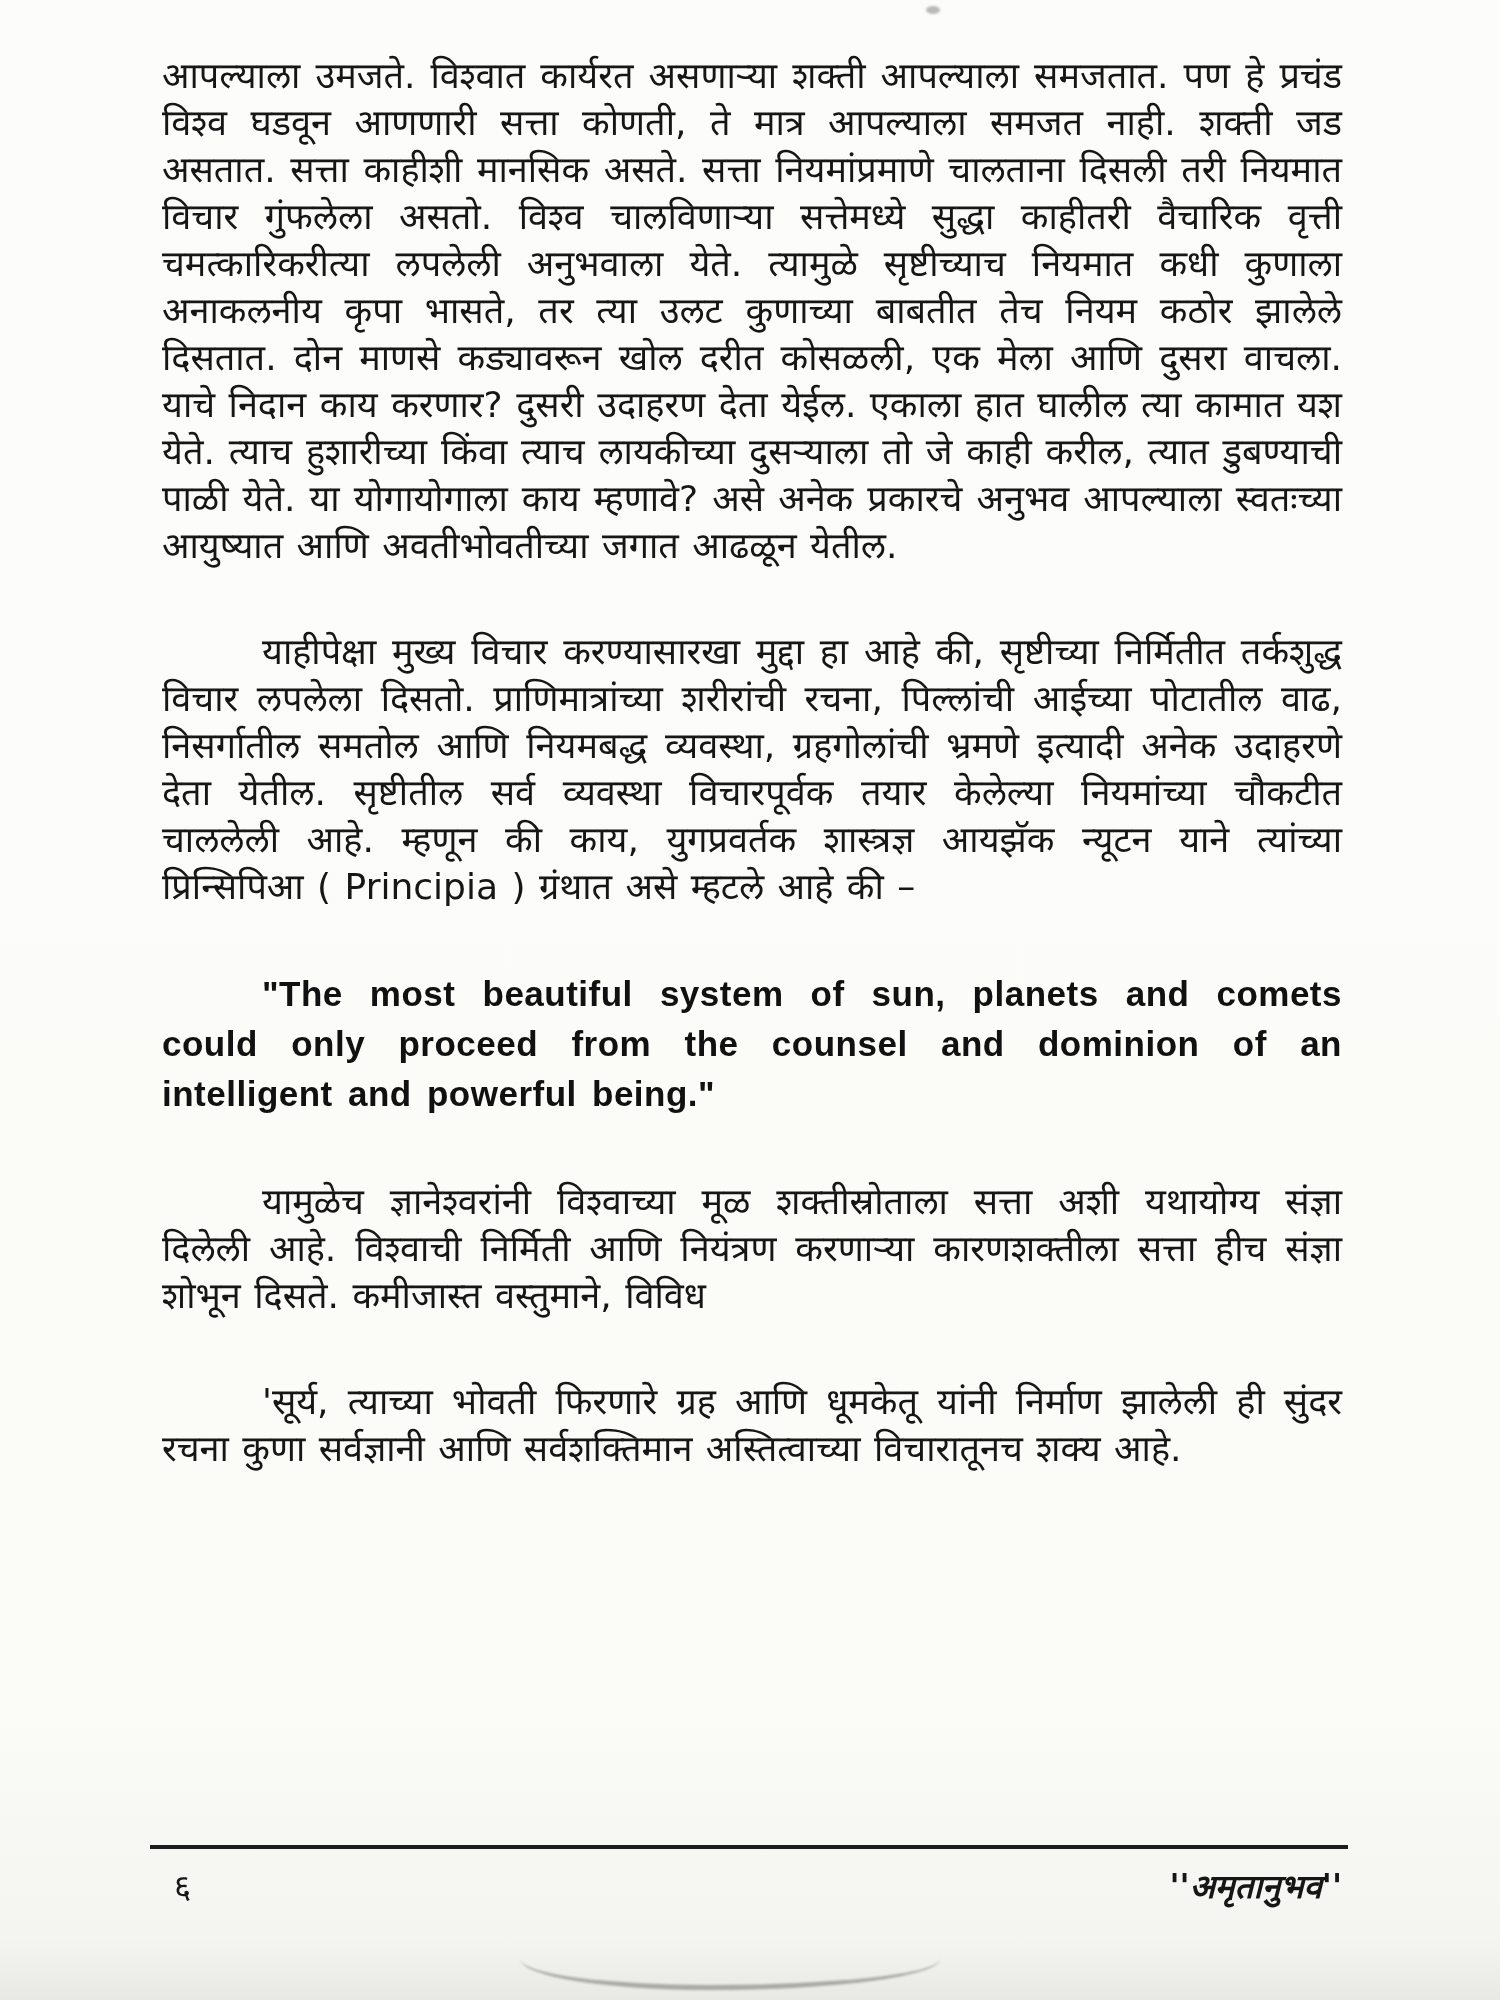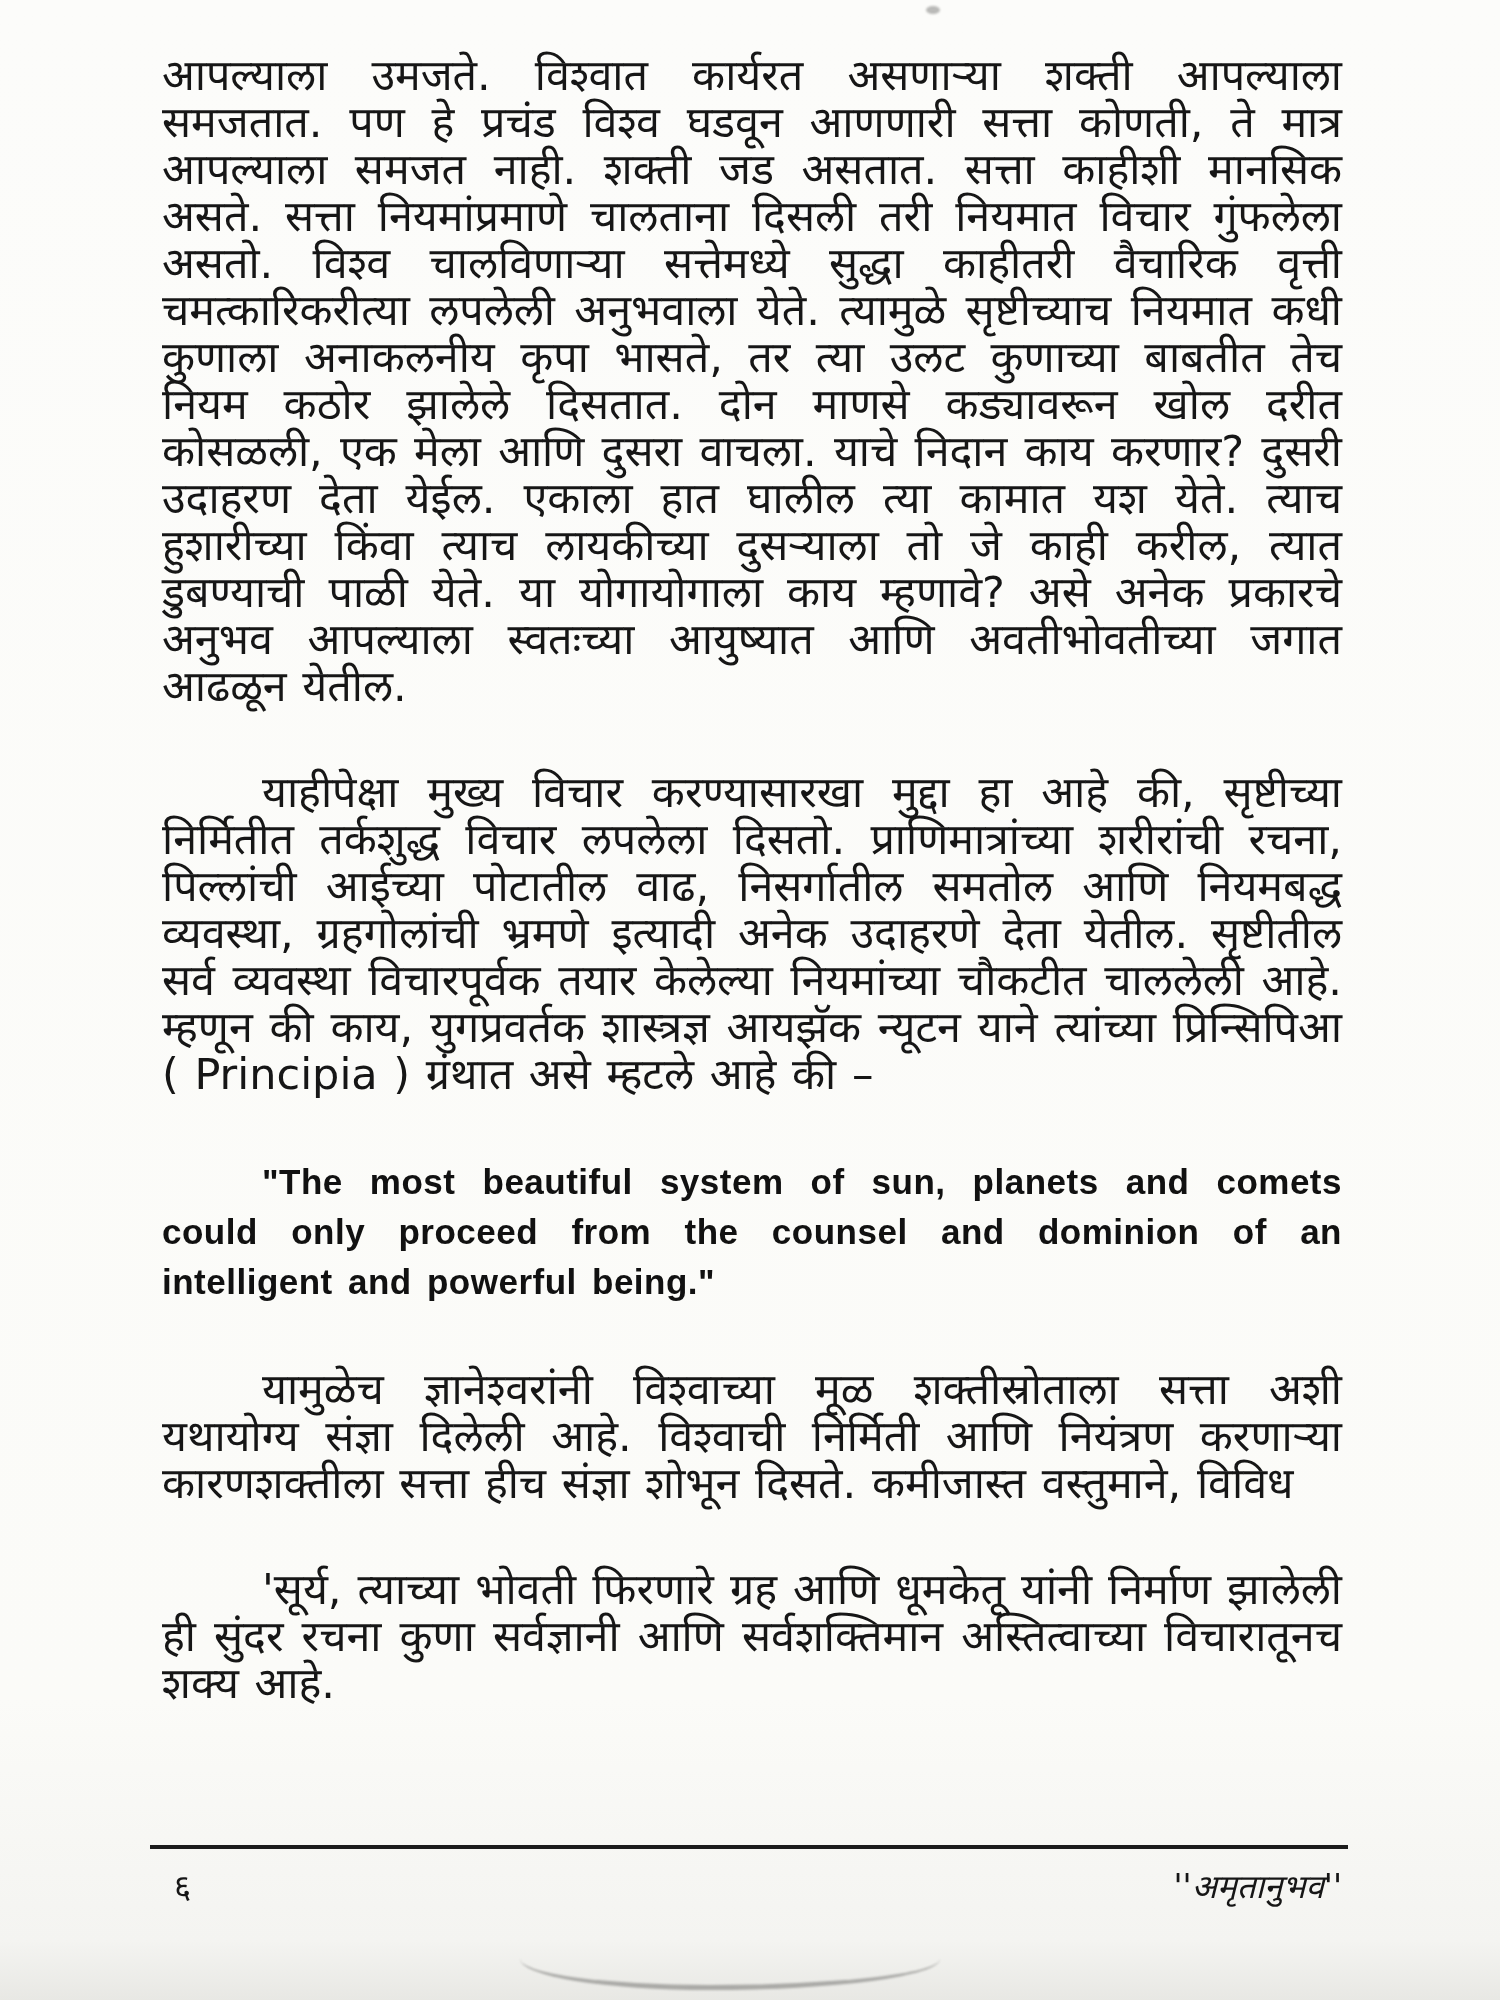--- a/index.html
+++ b/index.html
@@ -22,21 +22,21 @@
   }
   .content {
     position: absolute;
     top: 52px;
     left: 162px;
     width: 1180px;
     text-align: justify;
   }
   .para {
     margin: 0;
-    font-size: 43px;
+    font-size: 36px;
     line-height: 47px;
     word-spacing: 2px;
     text-indent: 100px;
   }
   .para.first {
     text-indent: 0;
   }
   .para + .para {
     margin-top: 59px;
   }
@@ -63,21 +63,21 @@
   .footer-row {
     display: flex;
     justify-content: space-between;
     align-items: baseline;
     font-size: 33px;
   }
   .page-number {
     padding-left: 24px;
   }
   .book-title {
-    font-weight: 400;
+    font-weight: 700;
     font-style: italic;
     padding-right: 6px;
   }
   .scan-smudge {
     position: absolute;
     left: 520px;
     bottom: 10px;
     width: 420px;
     height: 26px;
     border-bottom: 5px solid rgba(90, 90, 88, 0.45);

